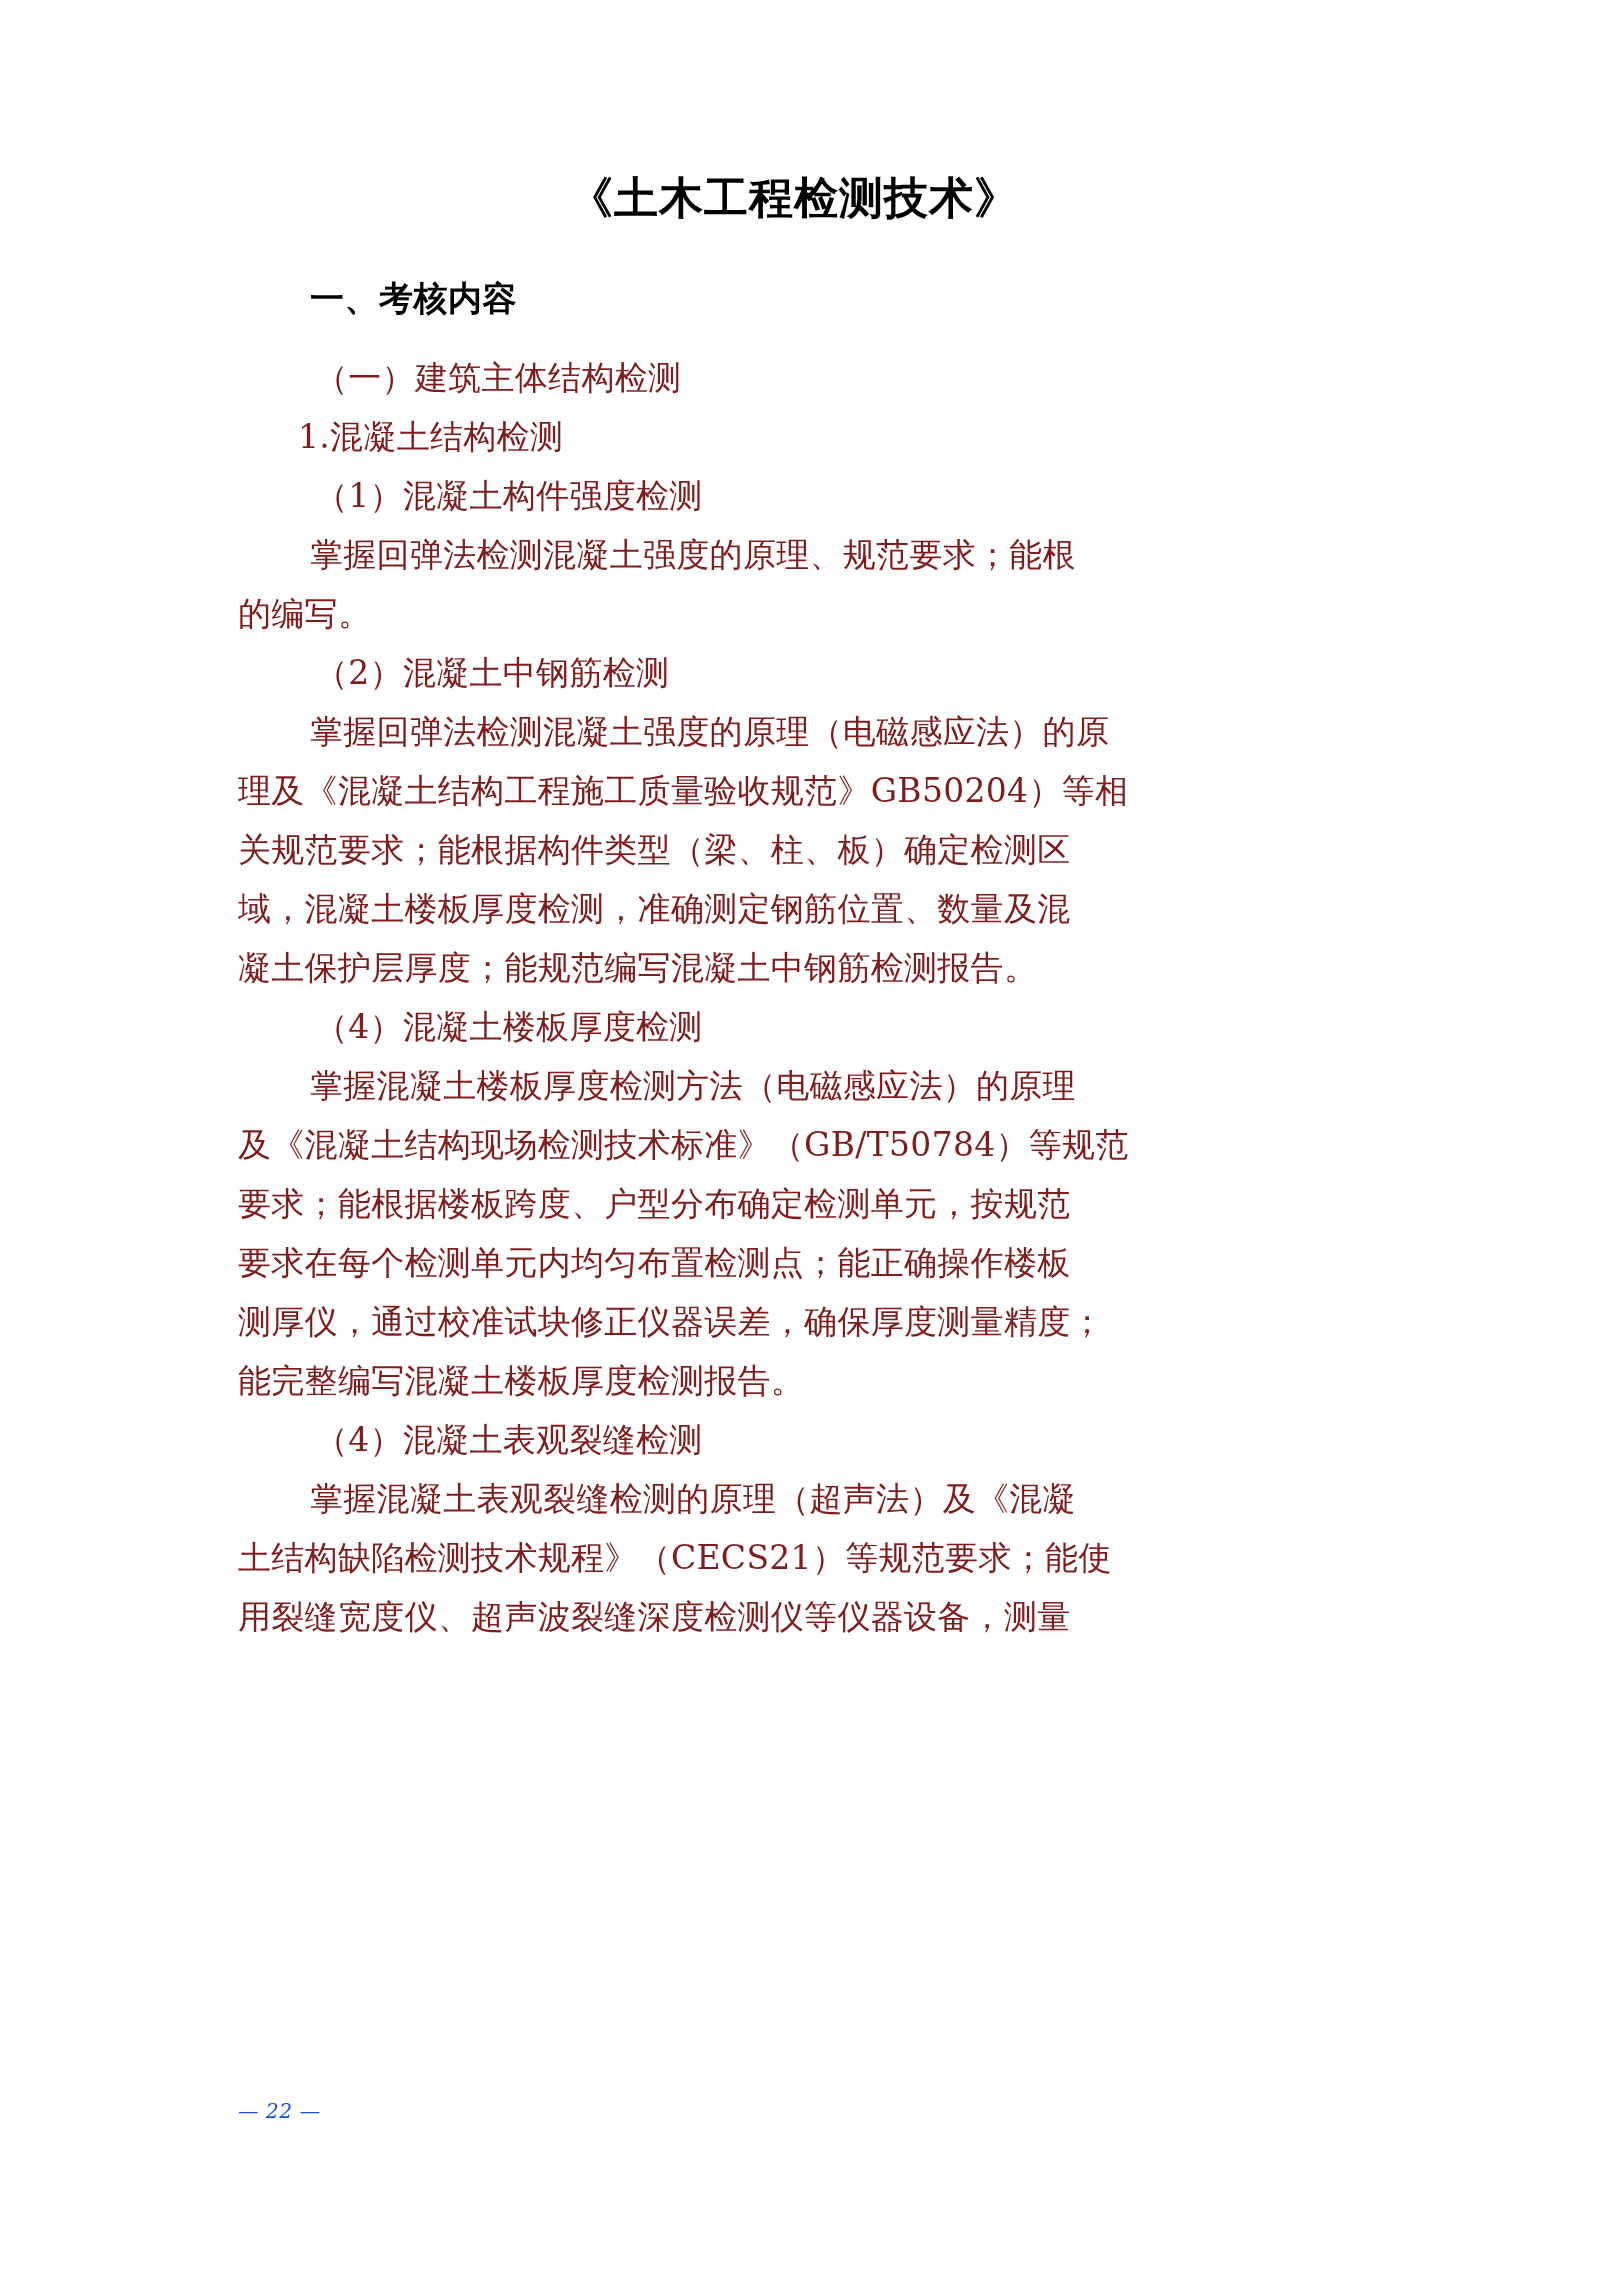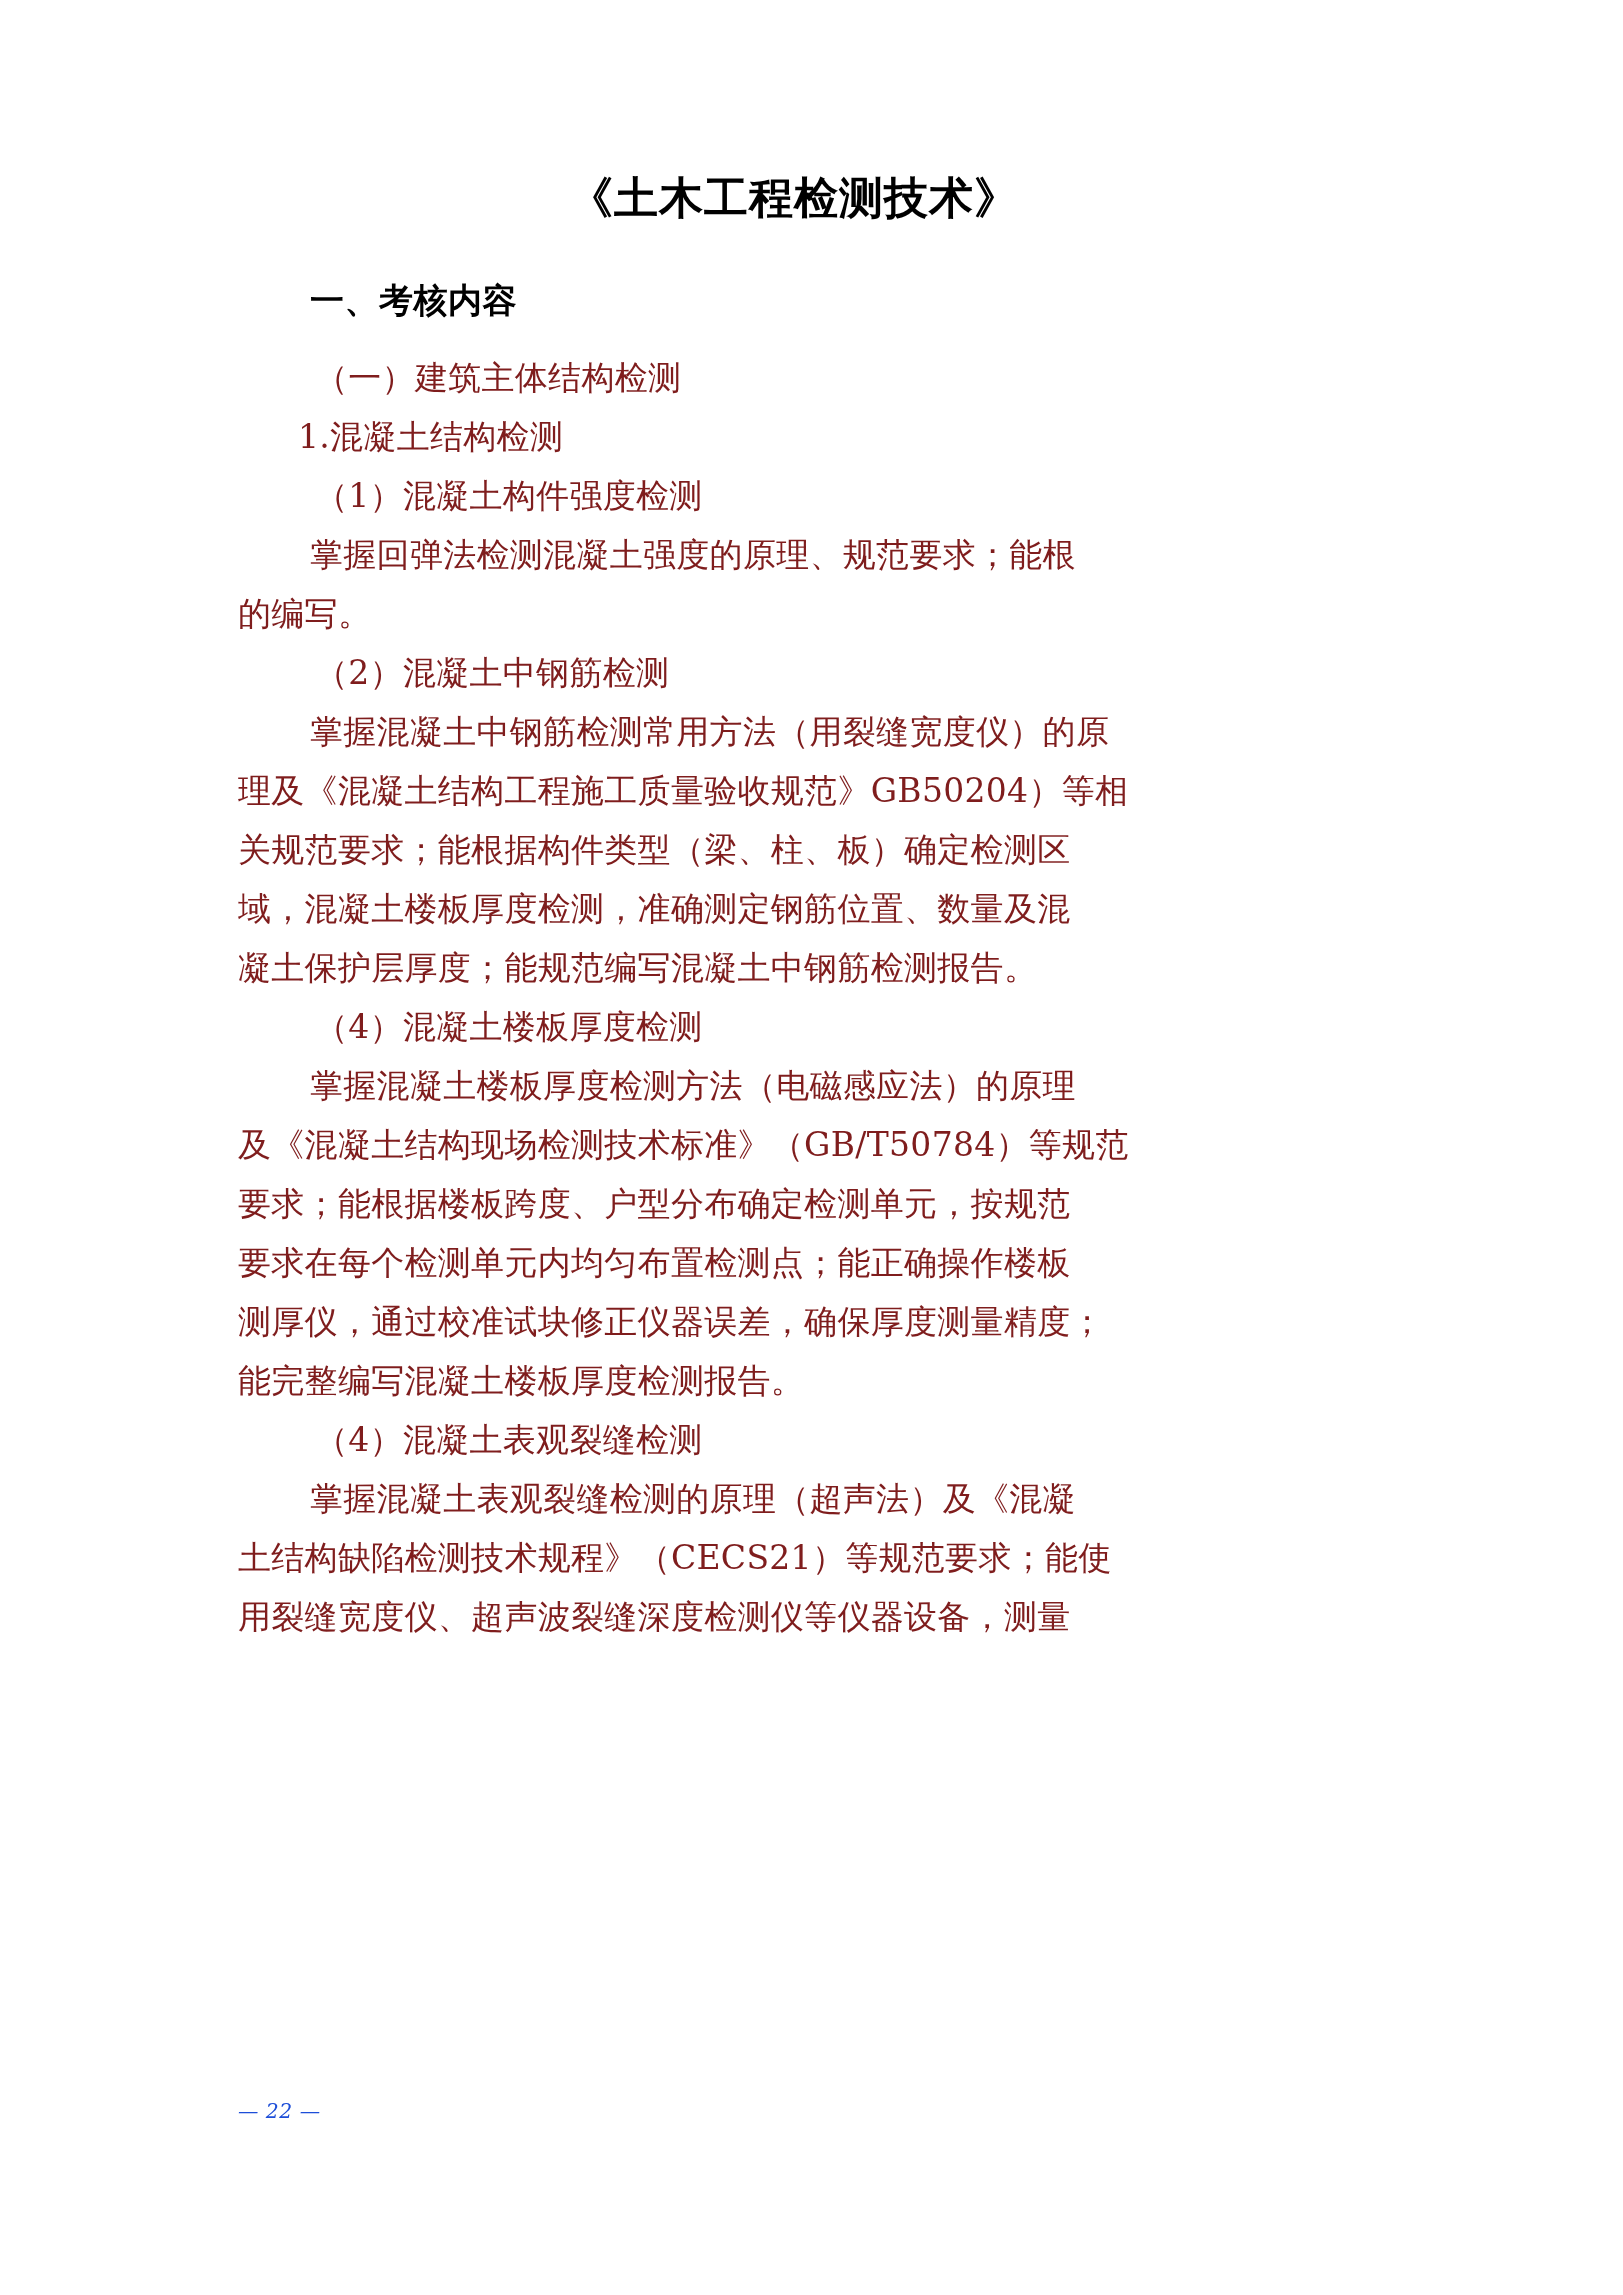--- a/index.html
+++ b/index.html
@@ -49,21 +49,21 @@
     top: 176px;
     width: 1112px;
     white-space: nowrap;
   }
 
   
   .h1-line {
     position: absolute;
     left: 72px;
     top: 284px;
-    font-family: Liberation Serif, serif;
+    font-family: Liberation Mono, monospace;
     font-weight: 700;
     font-size: 34px;
     line-height: 1.0;
     letter-spacing: 0.5px;
     white-space: nowrap;
   }
 
   
   .body-flow {
     position: absolute;
@@ -113,21 +113,21 @@
 
     <div class="h1-line">一、考核内容</div>
 
     <div class="body-flow">
         <div class="ln ind-h">（一）建筑主体结构检测</div>
         <div class="ln ind-n">1.混凝土结构检测</div>
         <div class="ln ind-h">（1）混凝土构件强度检测</div>
         <div class="ln ind">掌握回弹法检测混凝土强度的原理、规范要求；能根</div>
         <div class="ln">的编写。</div>
         <div class="ln ind-h">（2）混凝土中钢筋检测</div>
-        <div class="ln ind">掌握混凝土中钢筋检测常用方法（用裂缝宽度仪）的原</div>
+        <div class="ln ind">掌握回弹法检测混凝土强度的原理（电磁感应法）的原</div>
         <div class="ln">理及《混凝土结构工程施工质量验收规范》GB50204）等相</div>
         <div class="ln">关规范要求；能根据构件类型（梁、柱、板）确定检测区</div>
         <div class="ln">域，混凝土楼板厚度检测，准确测定钢筋位置、数量及混</div>
         <div class="ln">凝土保护层厚度；能规范编写混凝土中钢筋检测报告。</div>
         <div class="ln ind-h">（4）混凝土楼板厚度检测</div>
         <div class="ln ind">掌握混凝土楼板厚度检测方法（电磁感应法）的原理</div>
         <div class="ln">及《混凝土结构现场检测技术标准》（GB/T50784）等规范</div>
         <div class="ln">要求；能根据楼板跨度、户型分布确定检测单元，按规范</div>
         <div class="ln">要求在每个检测单元内均匀布置检测点；能正确操作楼板</div>
         <div class="ln">测厚仪，通过校准试块修正仪器误差，确保厚度测量精度；</div>

